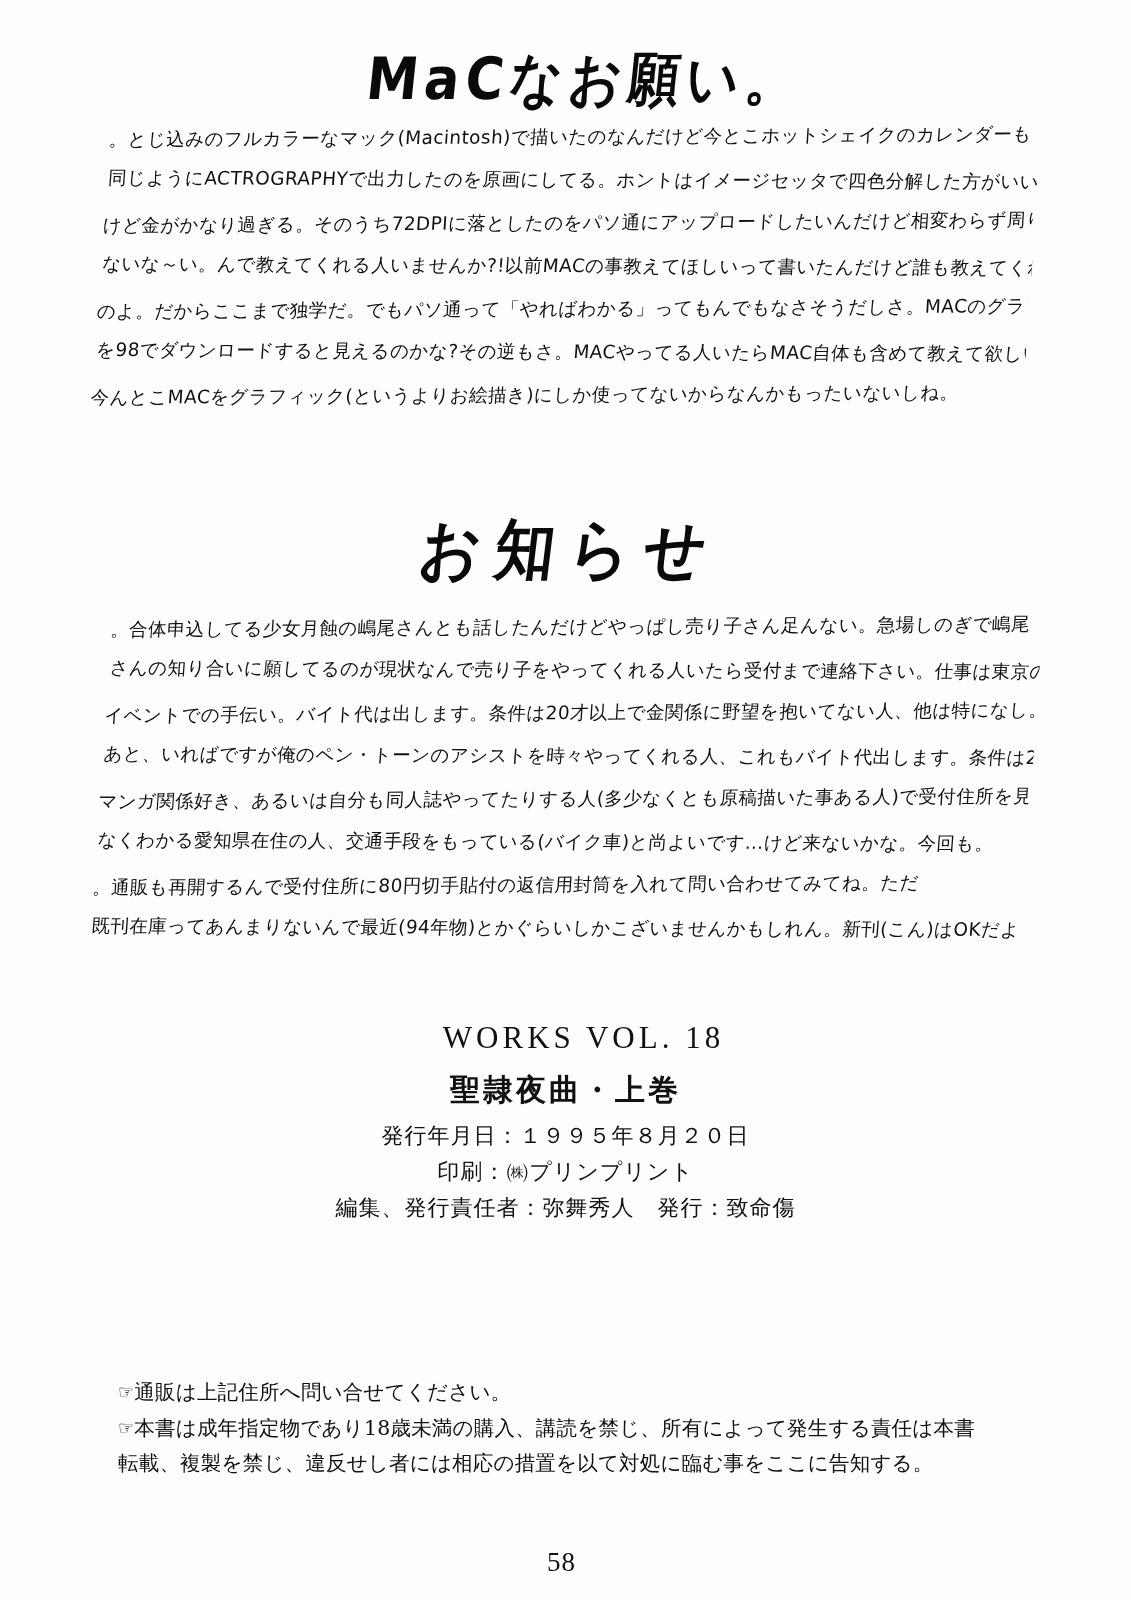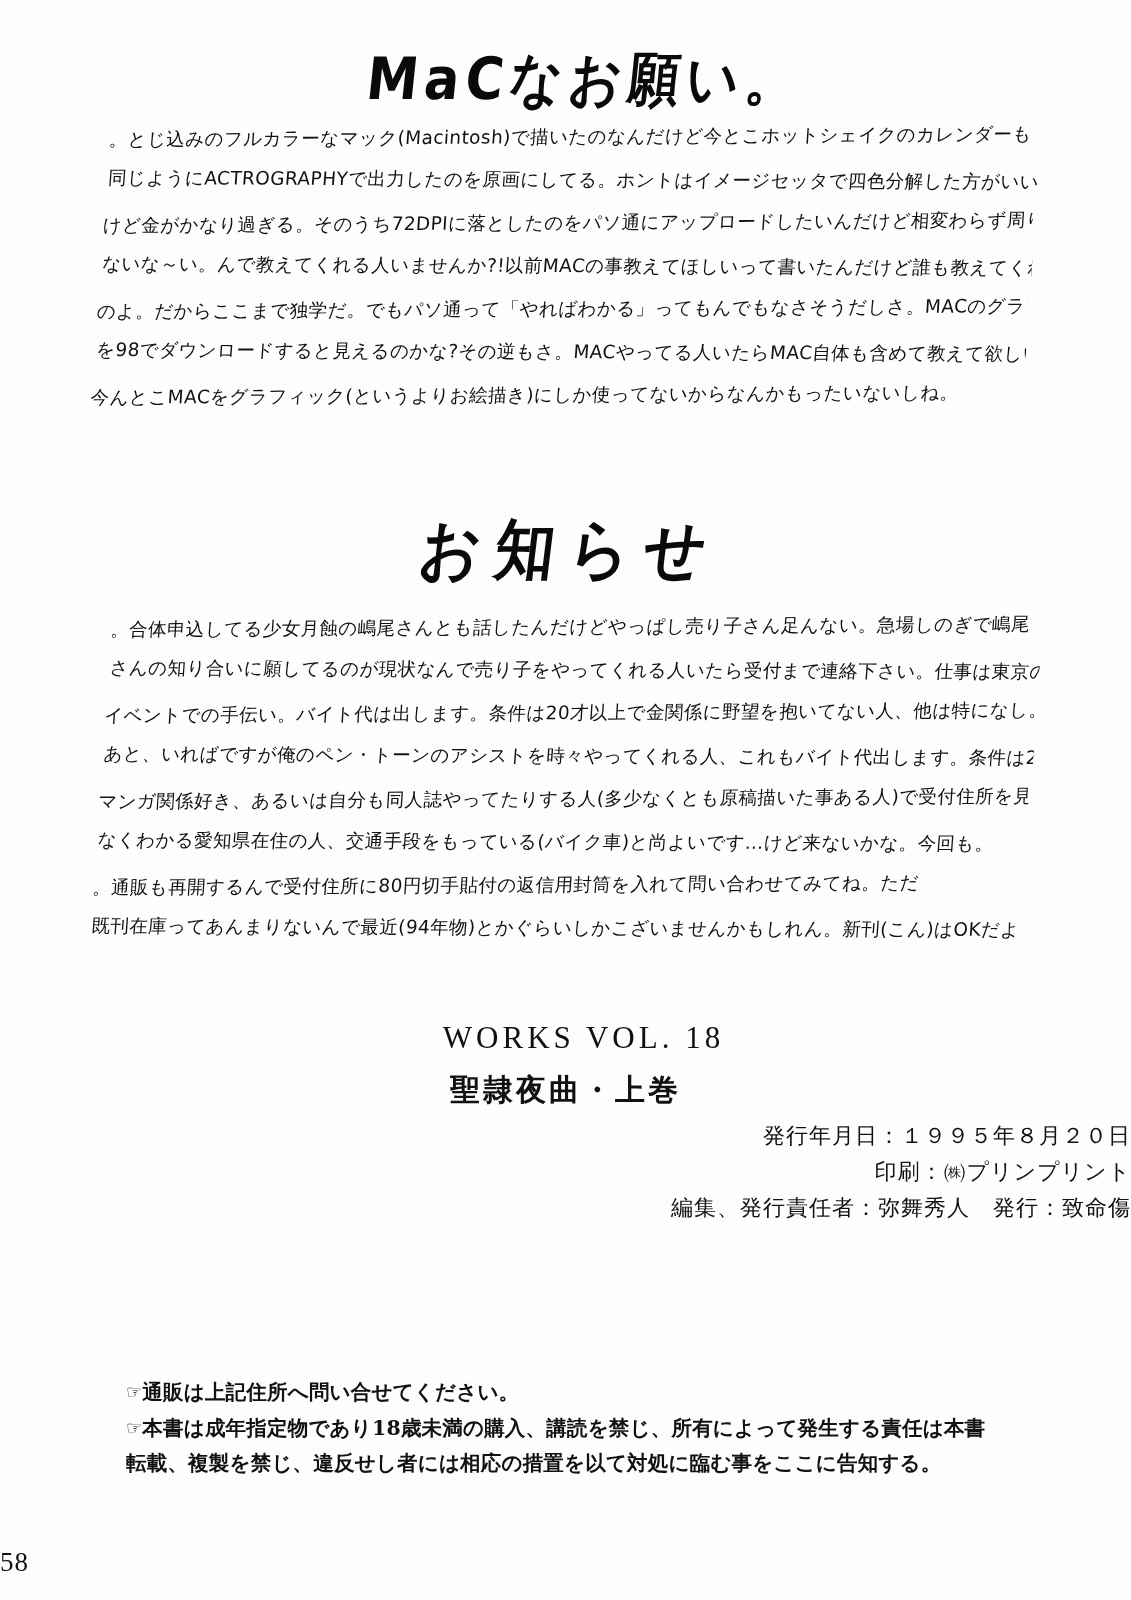--- a/index.html
+++ b/index.html
@@ -94,43 +94,43 @@
     font-weight: bold;
     letter-spacing: 3px;
     margin-bottom: 10px;
     margin-top: 12px;
   }
   .colophon .line {
     font-family: "DejaVu Serif", serif;
     font-size: 22px;
     letter-spacing: 1px;
     margin-bottom: 6px;
-    text-align: right;
   }
   
   .notices {
     position: absolute;
     left: 110px;
     width: 925px;
     top: 1375px;
     font-family: "DejaVu Serif", serif;
     font-size: 20.5px;
     line-height: 33px;
     letter-spacing: 0.2px;
   }
-  .notices p { margin: 0 0 2px 16px; font-weight: bold; }
+  .notices p { margin: 0 0 2px 8px; }
   .notices .marker {
     font-family: "DejaVu Sans", sans-serif;
     font-size: 18px;
     vertical-align: 1px;
   }
   .page-number {
     position: absolute;
     left: 0; right: 8px;
     bottom: 22px;
+    text-align: center;
     font-family: "Liberation Serif", serif;
     font-size: 27px;
     letter-spacing: 1px;
   }
 </style>
 </head>
 <body>
 
 <div class="page">
 

